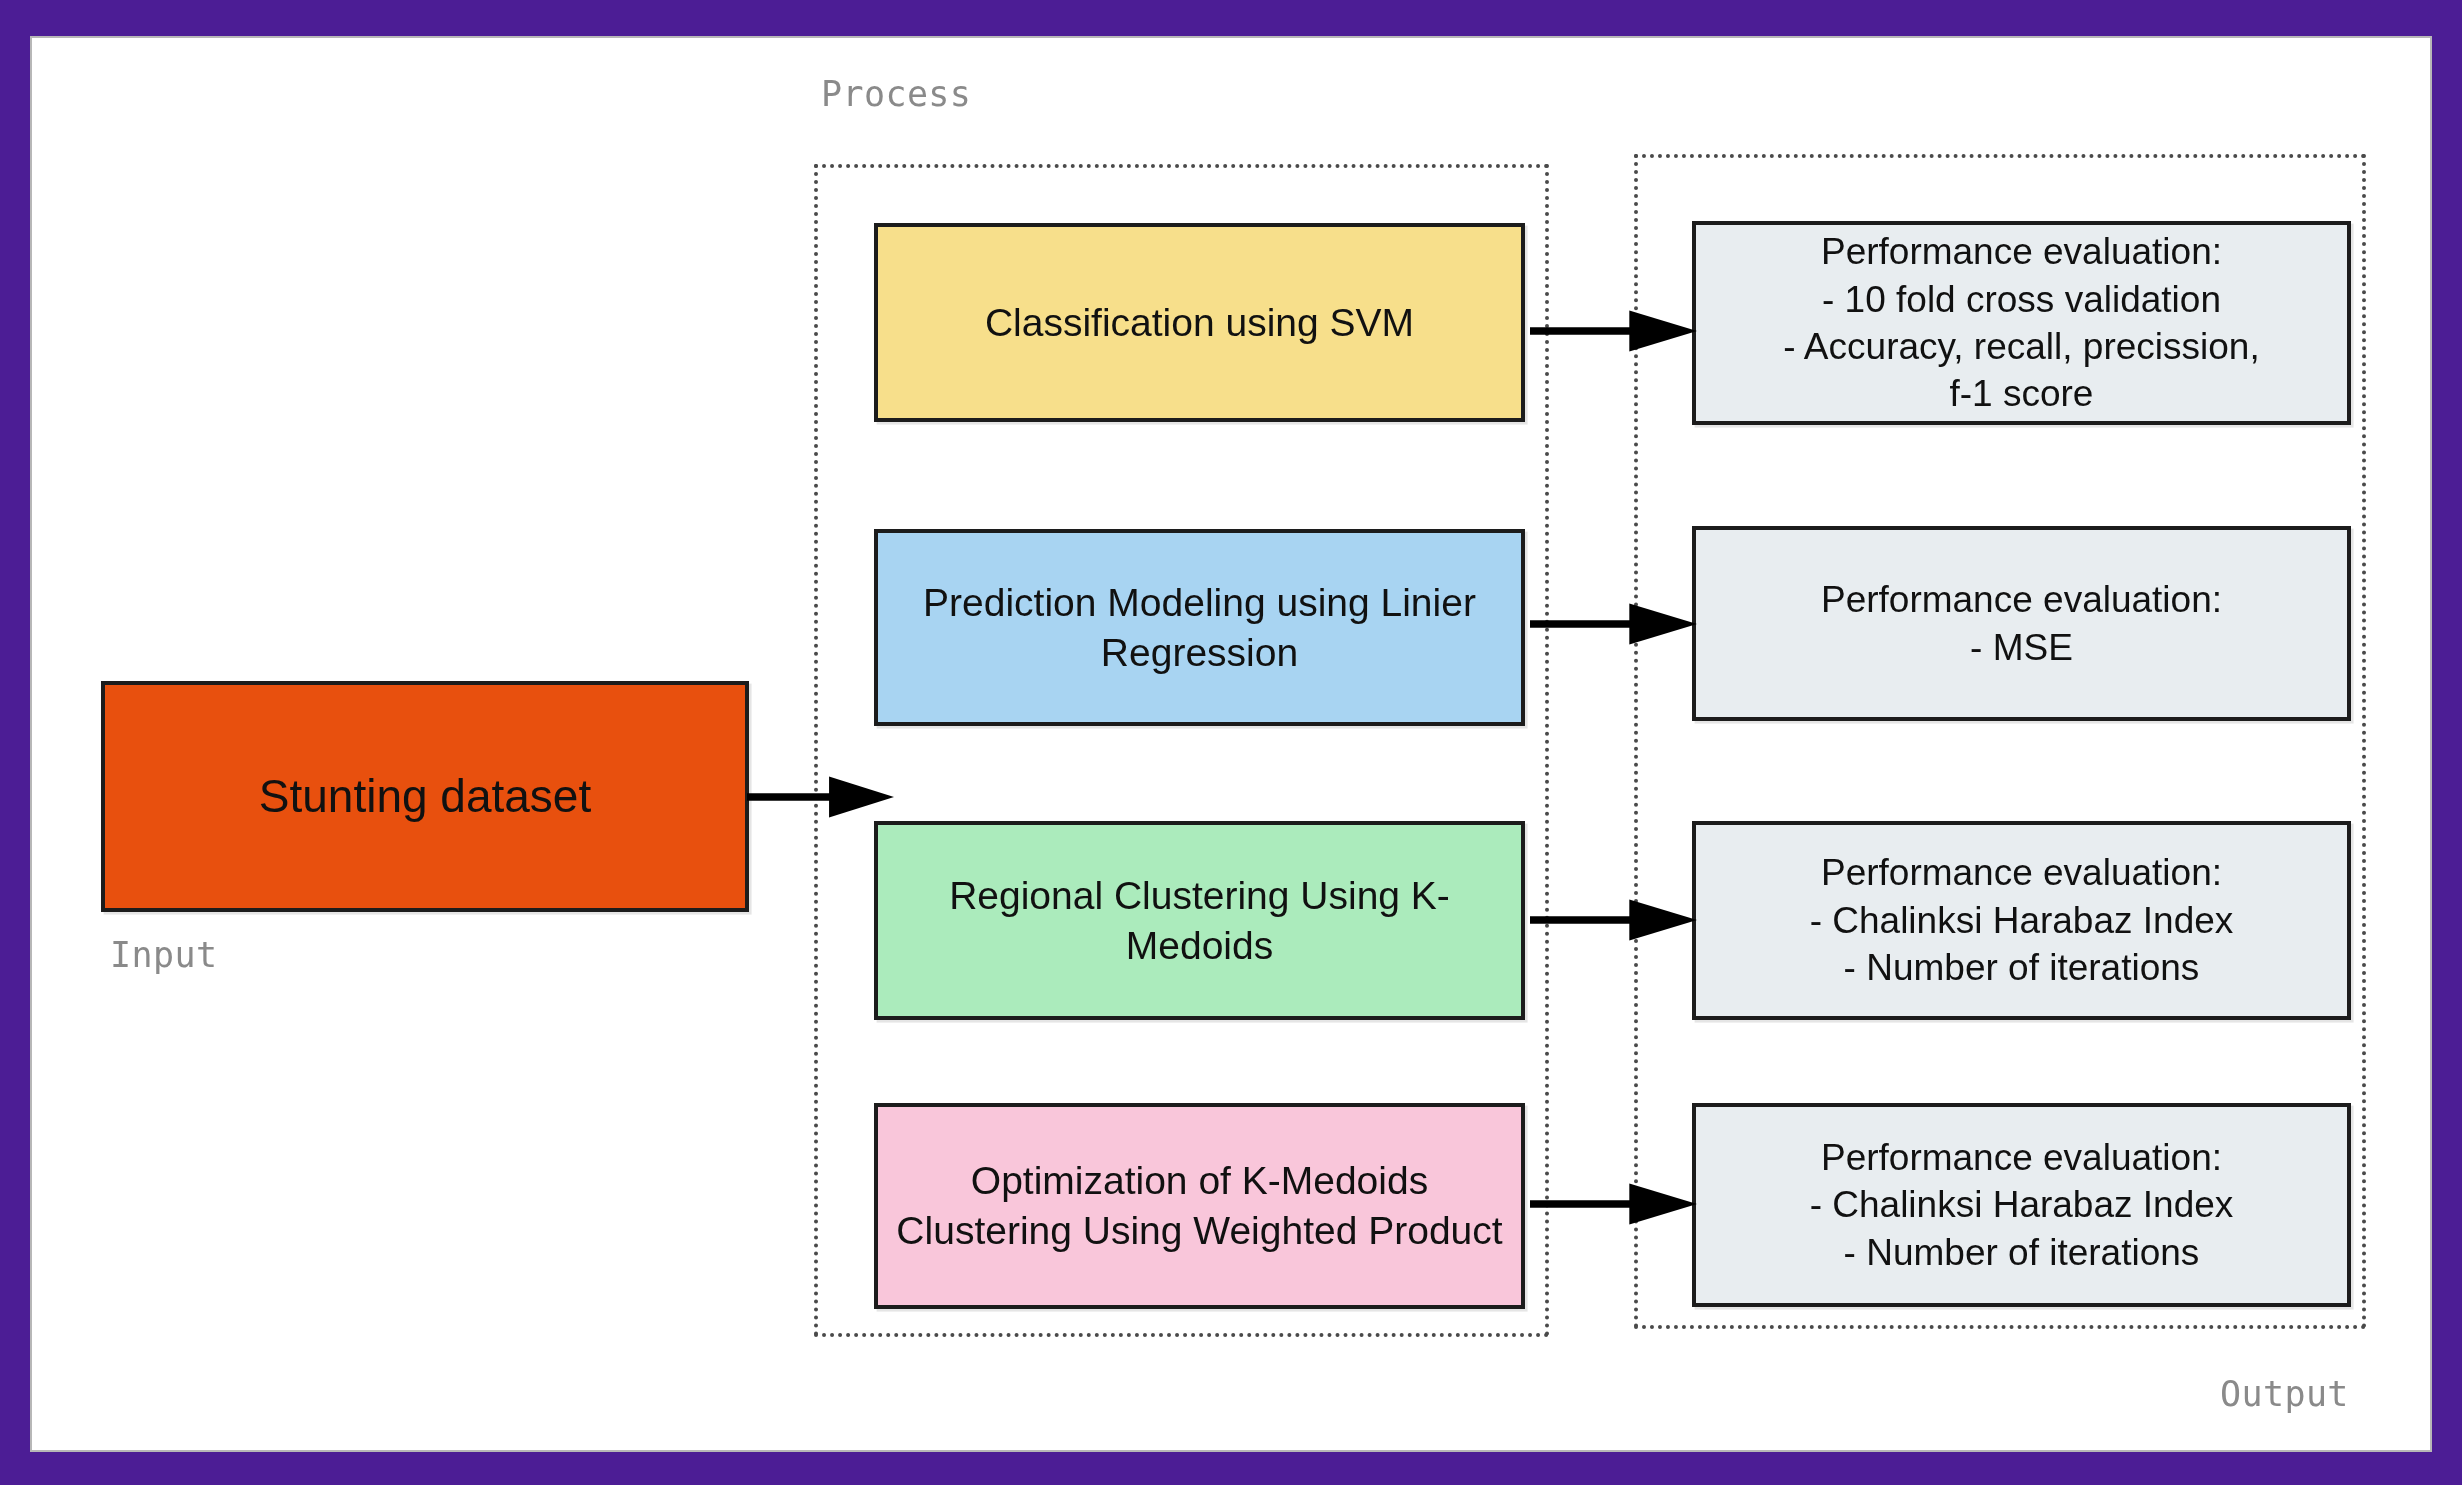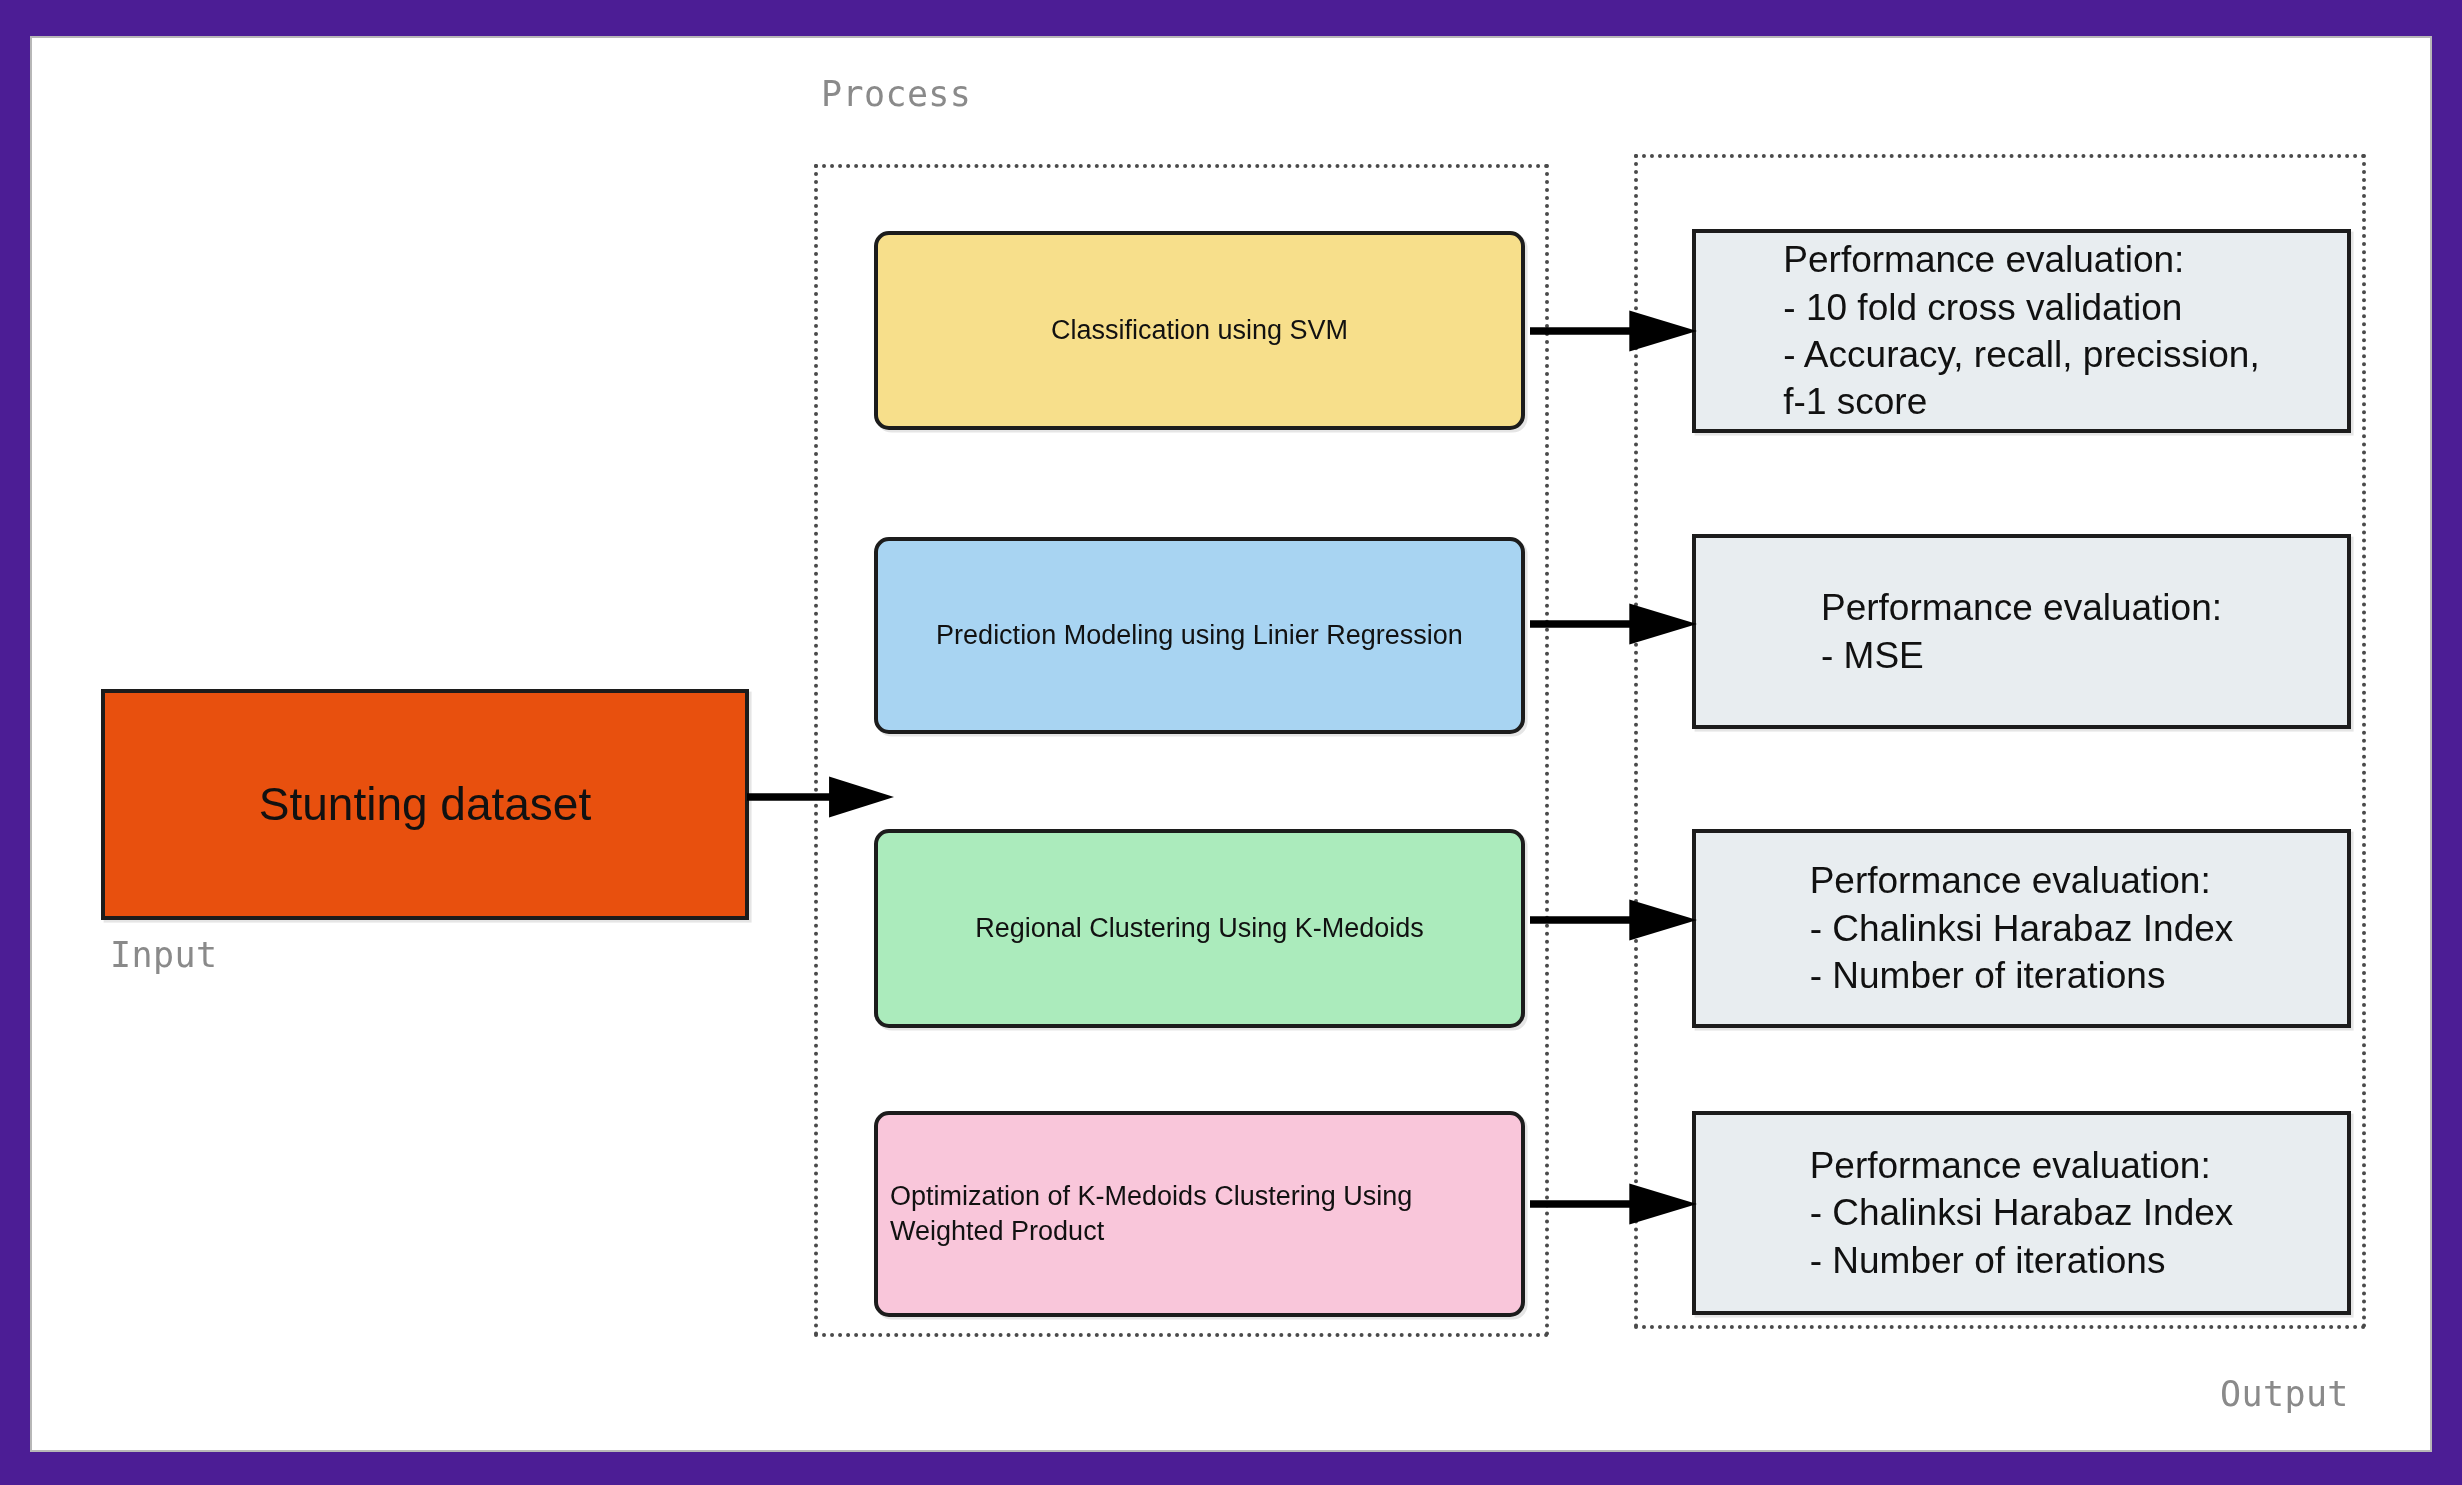--- a/index.html
+++ b/index.html
@@ -69,45 +69,43 @@
   .caption-output  { left: 2220px; top: 1374px; }
 
   
   .node {
     position: absolute;
     box-sizing: border-box;
     border: 4.3px solid #1c1c1c;
     display: flex;
     align-items: center;
     justify-content: center;
-    text-align: left;
+    text-align: center;
     color: #111111;
     line-height: 1.28;
     padding: 5.1px 12px;
     box-shadow: 2.6px 2.6px 0 rgba(0,0,0,0.10);
-    margin-top: 8px;
   }
   .node .node-text { display: block; }
 
   
   .node-input {
     left: 101px;
     top: 681px;
     width: 648px;
     height: 231px;
     background: #e8500e;
     font-size: 46px;
   }
 
   
   .node-process {
     left: 874px;
     width: 651px;
-    font-size: 27px;
-    border-radius: 15px;
+    font-size: 39px;
   }
   .proc-1 { top: 223px;  height: 199px; background: #f7df8b; }
   .proc-2 { top: 529px;  height: 197px; background: #a8d4f2; }
   .proc-3 { top: 821px;  height: 199px; background: #abebbc; }
   .proc-4 { top: 1103px; height: 206px; background: #f9c6da; }
 
   
   .node-output {
     left: 1692px;
     width: 659px;

